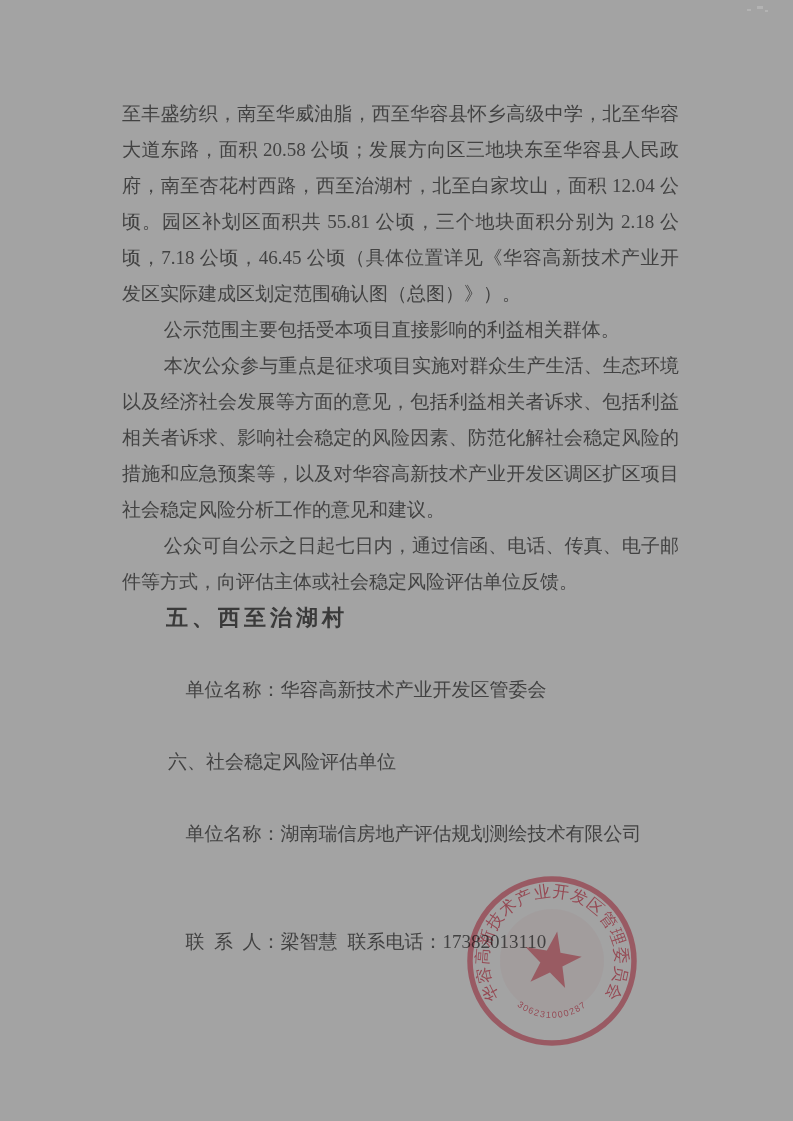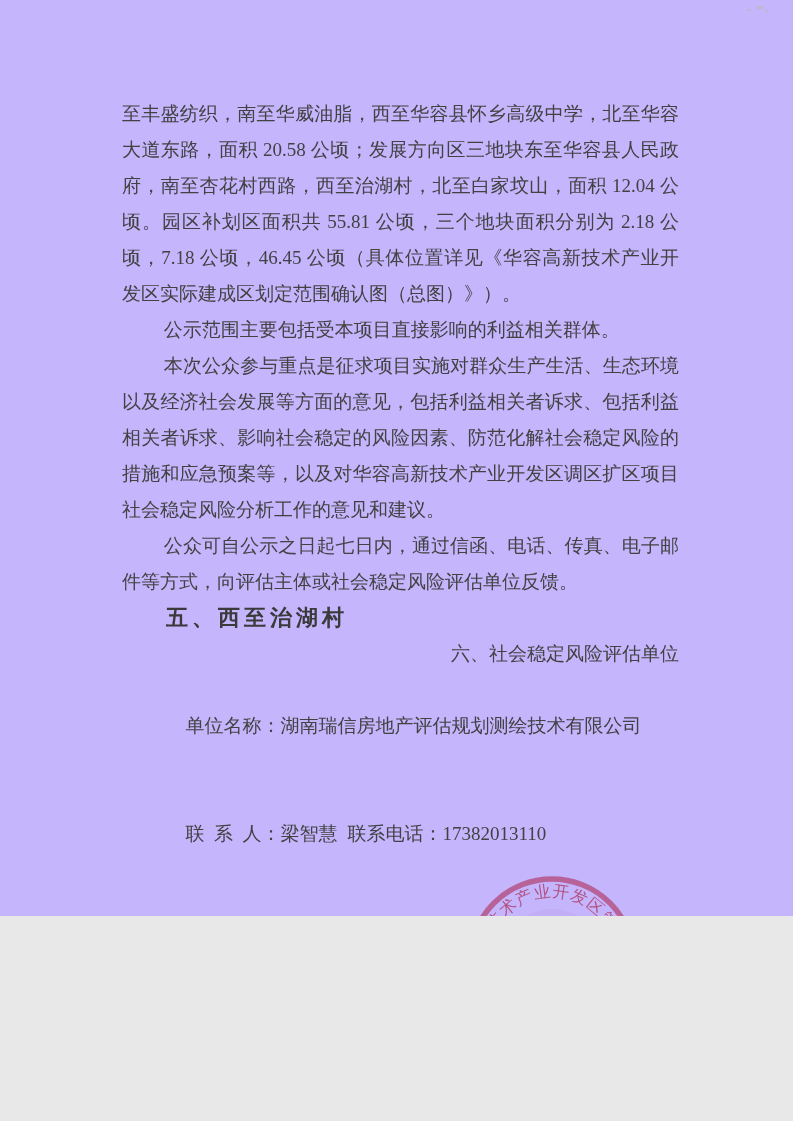--- a/index.html
+++ b/index.html
@@ -1,40 +1,40 @@
 <!DOCTYPE html>
 <html><head>
 <meta charset="utf-8">
 <style>
   html,body{margin:0;padding:0;background:#e8e8e8;}
   .page{
     position:relative;
-    width:793px;height:916px;
+    width:793px;height:1121px;
     margin:0 auto;
-    background:#c4b5fd;
+    background:#a3a3a3;
     font-family:"Liberation Serif","DejaVu Serif",serif;
     color:#424242;
     overflow:hidden;
   }
   .content{
     position:absolute;
     left:122px;top:96px;width:557px;
     font-size:19px;line-height:36px;
     text-align:justify;
   }
   .content p{margin:0;}
   .para-indent{text-indent:2.2em;}
   .sec-heading{
     font-family:"Liberation Sans","DejaVu Sans",sans-serif;
     font-size:22px;font-weight:700;color:#3a3a3a;
     margin:0 0 0 44px;line-height:36px;letter-spacing:4px;
     text-align:left;
   }
   .sub-heading{
-    margin-left:46px;line-height:36px;text-align:right;
+    margin-left:46px;line-height:36px;text-align:left;
   }
   .field-row{
     margin-left:35px;line-height:36px;white-space:pre-wrap;text-align:left;
   }
   .gap-wide{margin-left:37px;}
   .gap-small{margin-left:10px;}
   .seal{
     position:absolute;left:464px;top:873px;width:176px;height:176px;
     opacity:.88;mix-blend-mode:multiply;pointer-events:none;
   }
@@ -59,20 +59,23 @@
 
     <p class="para-indent">公示范围主要包括受本项目直接影响的利益相关群体。</p>
 
     <p class="para-indent">本次公众参与重点是征求项目实施对群众生产生活、生态环境以及经济社会发展等方面的意见，包括利益相关者诉求、包括利益相关者诉求、影响社会稳定的风险因素、防范化解社会稳定风险的措施和应急预案等，以及对华容高新技术产业开发区调区扩区项目社会稳定风险分析工作的意见和建议。</p>
 
 
     <p class="para-indent">公众可自公示之日起七日内，通过信函、电话、传真、电子邮件等方式，向评估主体或社会稳定风险评估单位反馈。</p>
 
     <div class="sec-heading">五、西至治湖村</div>
 
+    <div class="field-row">
+      <span>单位名称：</span><span>华容高新技术产业开发区管委会</span>
+    </div>
 
 
     <div class="sub-heading">六、社会稳定风险评估单位</div>
 
     <div class="field-row">
       <span>单位名称：</span><span>湖南瑞信房地产评估规划测绘技术有限公司</span>
     </div>
 
     <div class="field-row">
       <span>联  系  人：</span><span>梁智慧</span><span class="gap-small">联系电话：</span><span>17382013110</span>

